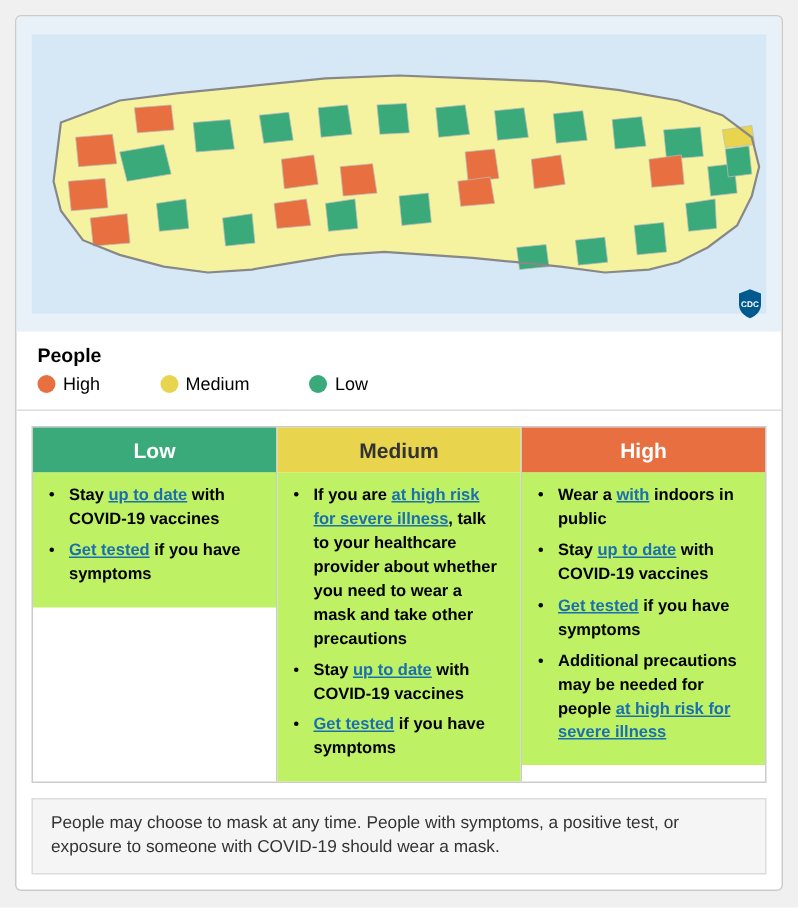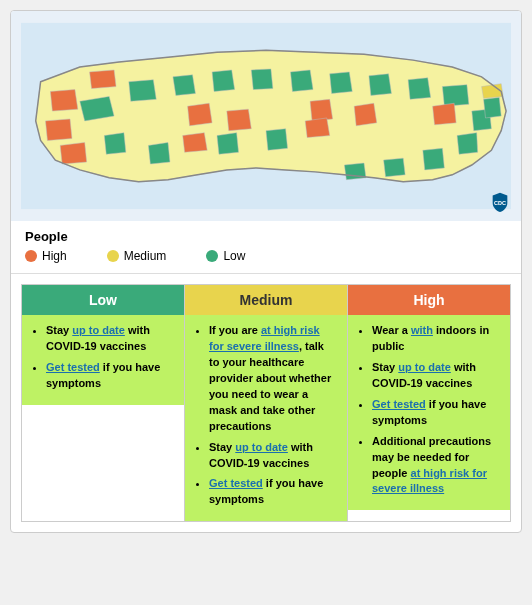--- a/index.html
+++ b/index.html
@@ -228,14 +228,17 @@
         <ul>
           <li>Wear a <a href="#">with</a> indoors in public</li>
           <li>Stay <a href="#">up to date</a> with COVID-19 vaccines</li>
           <li><a href="#">Get tested</a> if you have symptoms</li>
           <li>Additional precautions may be needed for people <a href="#">at high risk for severe illness</a></li>
         </ul>
       </div>
     </div>
   </div>
 
+  <div class="footer-note">
+    <span>People may choose to mask at any time. People with symptoms, a positive test, or exposure to someone with COVID-19 should wear a mask.</span>
+  </div>
 
 </div>
 
 </body></html>

